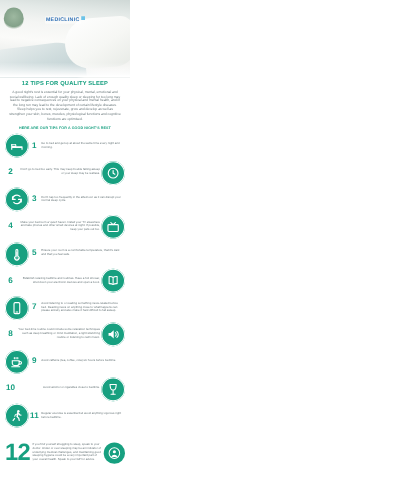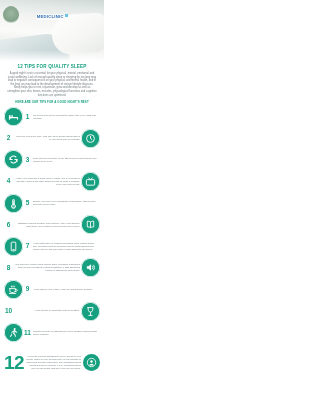--- a/index.html
+++ b/index.html
@@ -186,21 +186,20 @@
   .tip.left .tip-text { text-align: left; }
   .tip.right .tip-text { text-align: right; }
 
   
   .tip-final {
     display: flex;
     align-items: center;
     padding: 0 4px;
     margin-top: 1px;
     min-height: 26px;
-    text-align: right;
   }
   .final-num {
     flex: 0 0 auto;
     font-size: 19px;
     line-height: 20px;
     font-weight: bold;
     color: #17a080;
     letter-spacing: -.6px;
     padding-right: 2px;
   }

